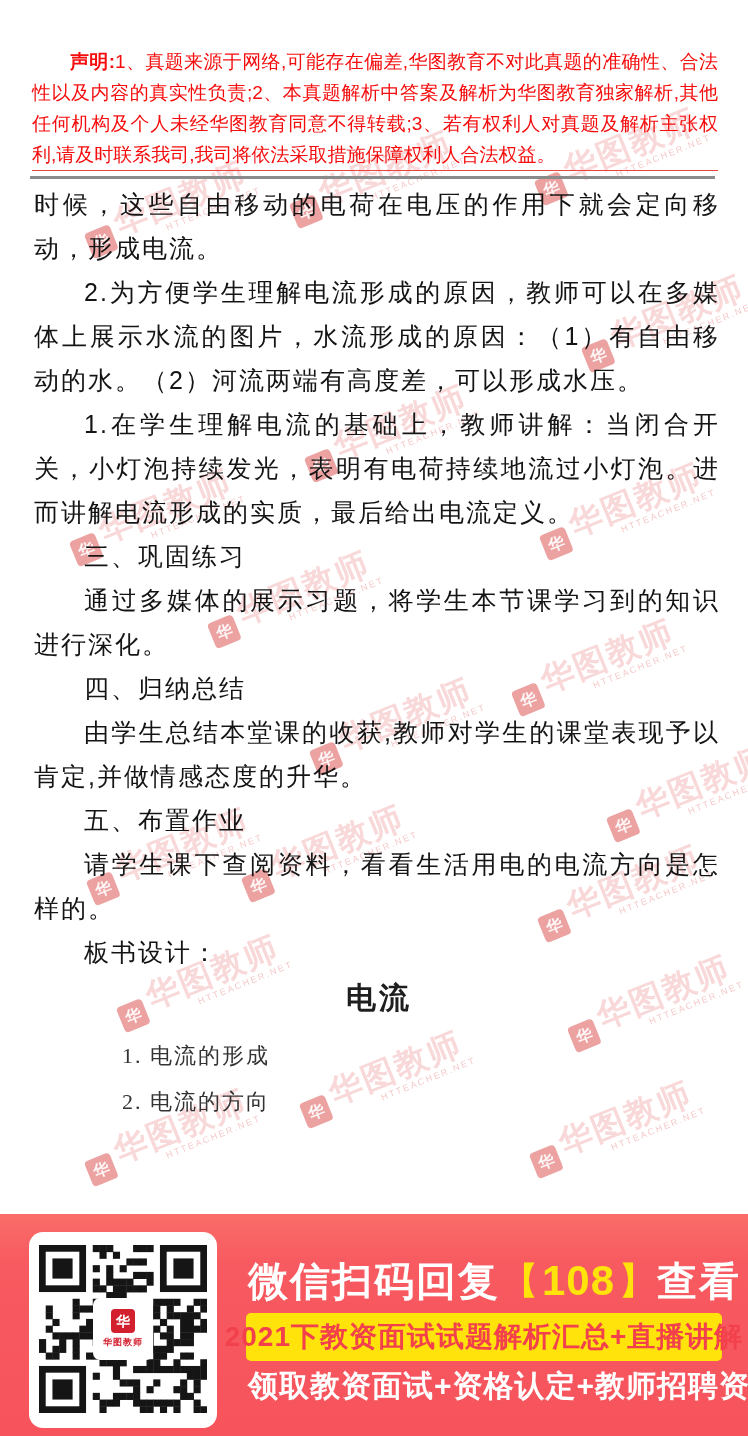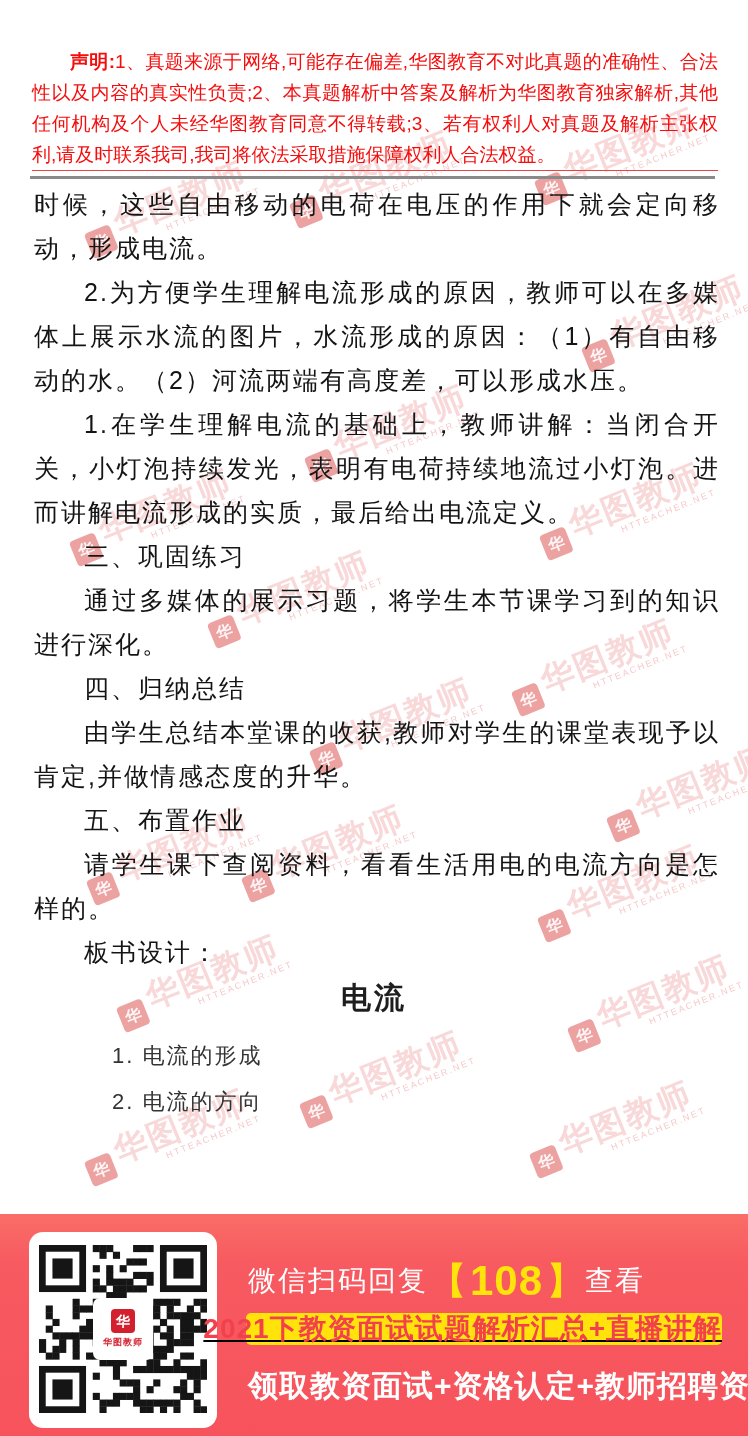--- a/index.html
+++ b/index.html
@@ -64,22 +64,23 @@
     font-size:25px;line-height:44px;
     letter-spacing:2px;
     text-align:justify;
   }
   .doc-body p{margin:0;}
   .doc-body p.indent{text-indent:2em;}
   
   .board{
     position:relative;z-index:1;
     margin-top:2px;
-    font-family:Liberation Sans, sans-serif;
+    font-family:Liberation Serif, serif;
     color:#2b2b2b;
+    padding-left:10px;
   }
   .board-title{
     text-align:center;
     font-size:30px;font-weight:bold;
     letter-spacing:3px;
     color:#1e1e1e;
   }
   .board-items{margin:14px 0 0 112px;}
   .board-item{
     font-size:22px;line-height:46px;
@@ -109,28 +110,28 @@
     width:24px;height:24px;background:#d3202f;border-radius:4px;
     color:#ffffff;font-size:14px;line-height:24px;text-align:center;font-weight:bold;
   }
   .qr-logo-text{font-size:9px;color:#d3202f;margin-top:3px;letter-spacing:1px;font-weight:bold;}
   .banner-text{position:absolute;left:248px;top:0;width:476px;}
   .banner-line1{
     position:absolute;left:0;top:38px;height:58px;width:476px;
     display:flex;align-items:center;
     white-space:nowrap;
   }
-  .bl1-white{color:#ffffff;font-size:28px;font-weight:normal;letter-spacing:2px;}
+  .bl1-white{color:#ffffff;font-size:40px;font-weight:bold;letter-spacing:2px;}
   .bl1-bracket{color:#ffe30a;font-size:36px;font-weight:bold;margin:0 2px;}
   .bl1-code{color:#ffe30a;font-size:42px;font-weight:800;letter-spacing:1px;margin:0 2px;line-height:58px;}
   .banner-line2{
     position:absolute;left:-2px;top:99px;
-    width:476px;height:32px;
+    width:476px;height:48px;
     background:#ffe30a;border-radius:5px;
-    display:flex;align-items:center;justify-content:flex-end;text-decoration:underline;
+    display:flex;align-items:center;justify-content:center;
   }
   .banner-line2 span{
     color:#f2414d;font-size:28px;font-weight:bold;letter-spacing:1px;white-space:nowrap;
   }
   .banner-line3{
     position:absolute;left:0;top:152px;width:476px;
     color:#ffffff;font-size:30px;font-weight:bold;
     letter-spacing:1px;white-space:nowrap;
   }
 </style>

